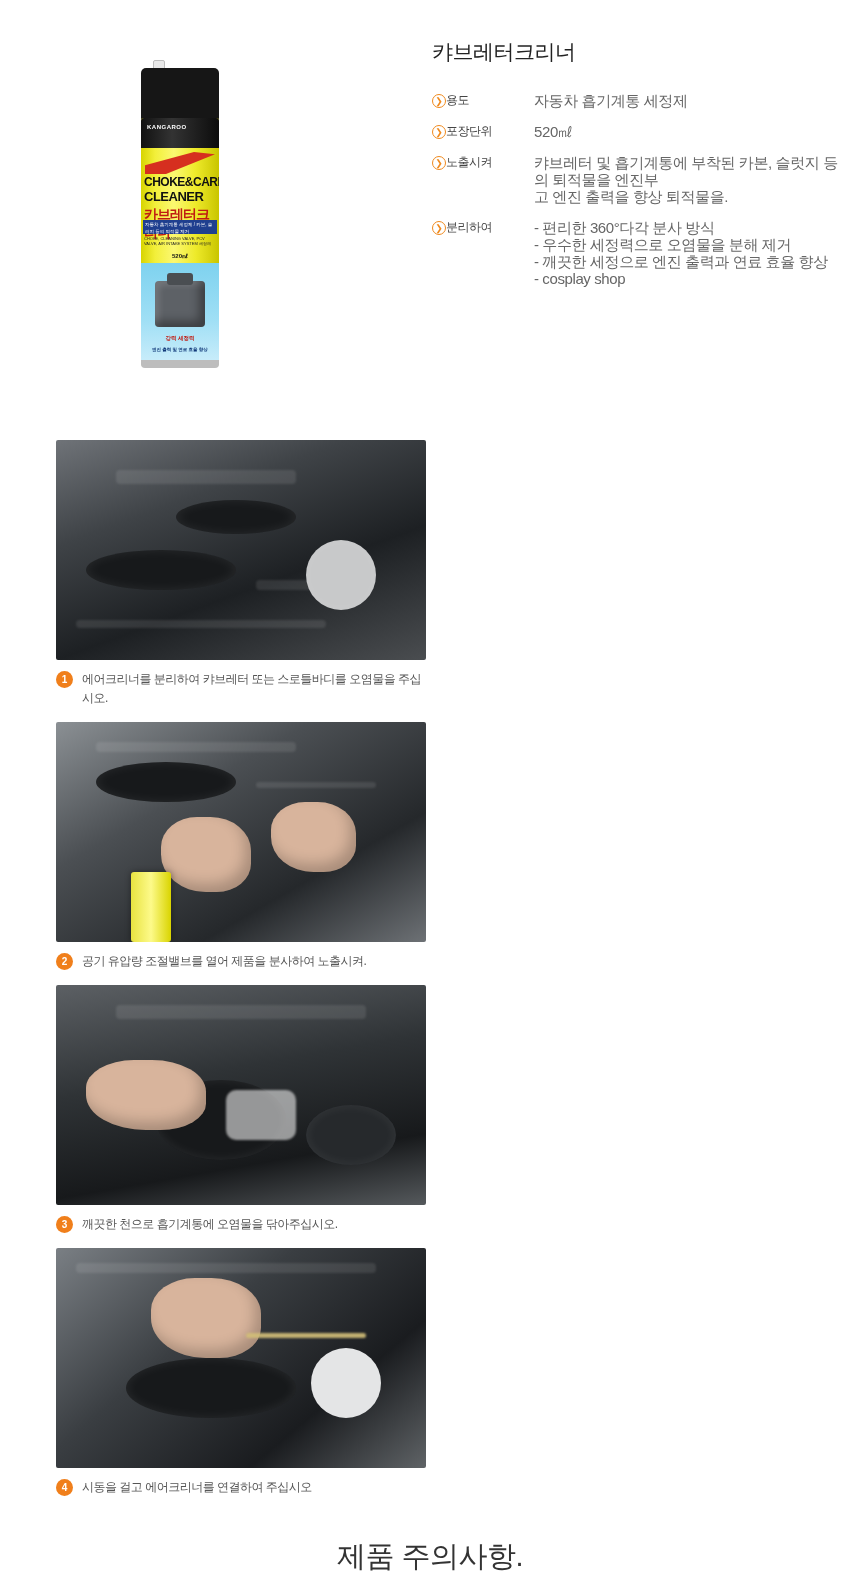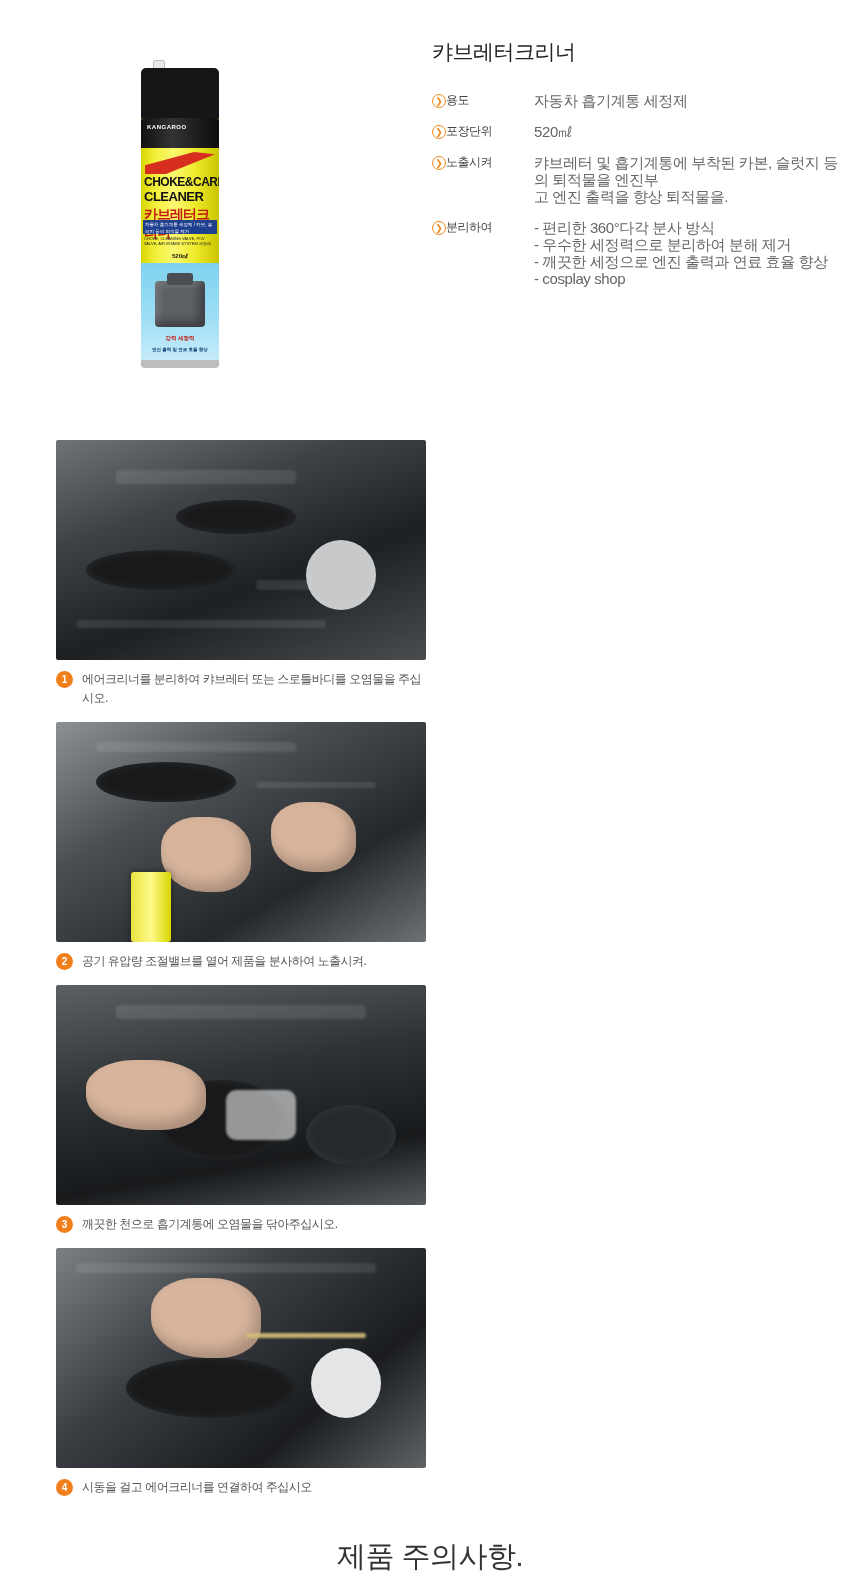--- a/index.html
+++ b/index.html
@@ -387,21 +387,21 @@
         <span class="line">캬브레터 및 흡기계통에 부착된 카본, 슬럿지 등의 퇴적물을 엔진부</span>
         <span class="line">고 엔진 출력을 향상 퇴적물을.</span>
       </div>
     </div>
 
     <div class="spec-row">
       <div class="spec-arrow">❯</div>
       <div class="spec-label">분리하여</div>
       <div class="spec-value">
         <span class="line">- 편리한 360°다각 분사 방식</span>
-        <span class="line">- 우수한 세정력으로 분리하여 분해 제거</span>
+        <span class="line">- 우수한 세정력으로 오염물을 분해 제거</span>
         <span class="line">- 깨끗한 세정으로 엔진 출력과 연료 효율 향상</span>
         <span class="line">- cosplay shop</span>
       </div>
     </div>
   </div>
 </section>
 
 <section class="steps">
   <div class="steps-grid">
 

